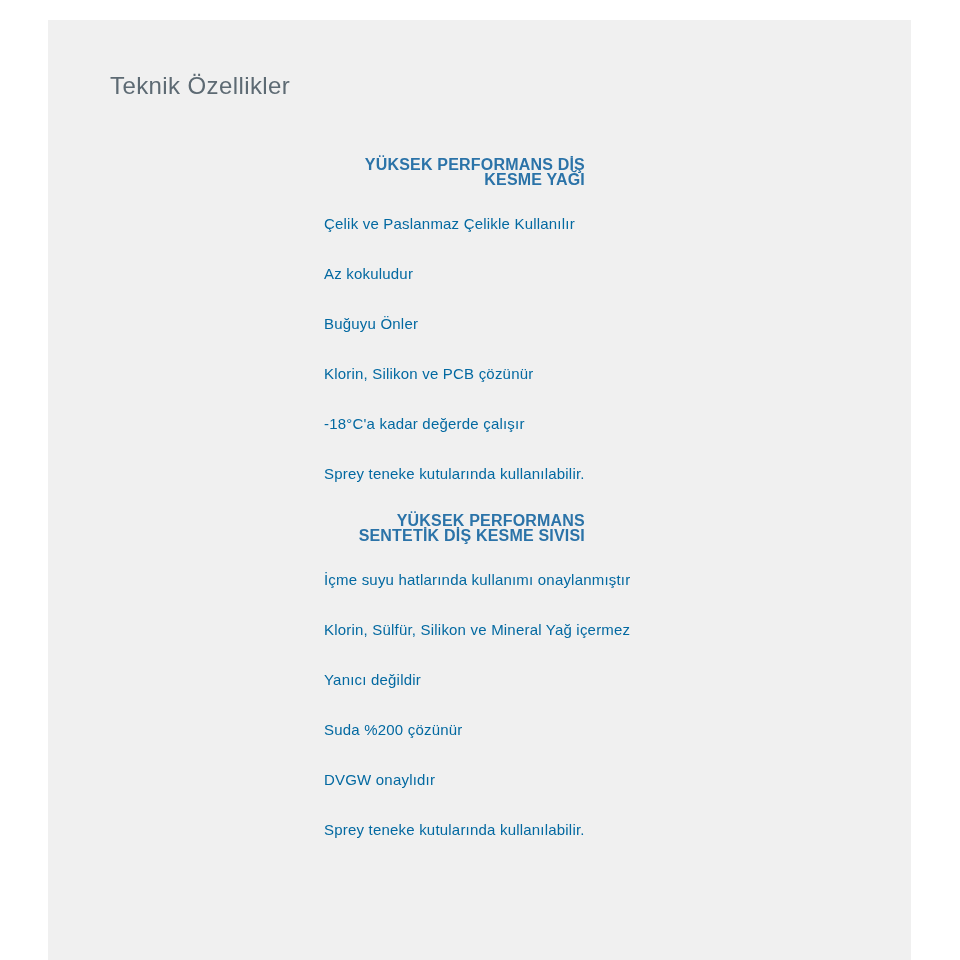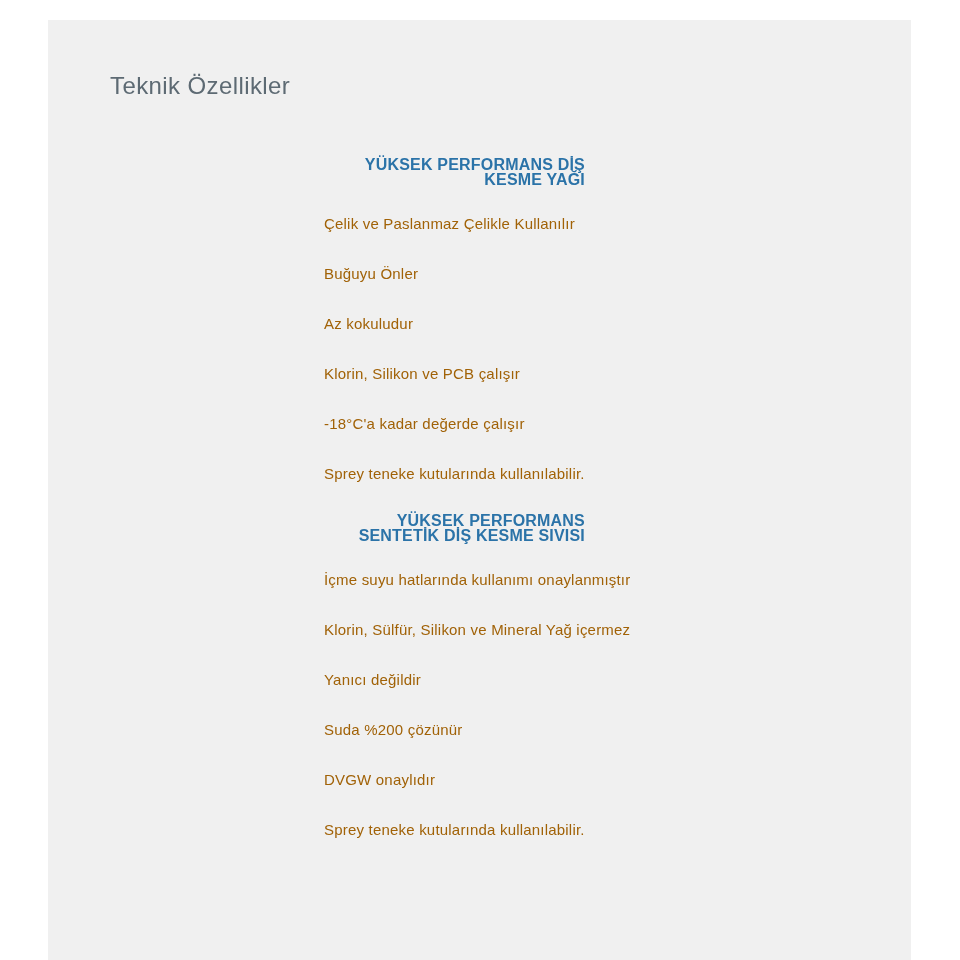--- a/index.html
+++ b/index.html
@@ -48,36 +48,36 @@
     line-height: 15px;
     letter-spacing: 0.2px;
     color: #2b73a8;
   }
   .spec-item {
     margin: 0 0 28px 0;
     font-size: 15px;
     font-weight: 400;
     line-height: 22px;
     letter-spacing: 0.2px;
-    color: #a16207;
+    color: #0369a1;
     white-space: nowrap;
   }
 </style>
 </head>
 <body>
 
 <div class="page">
   <section class="panel">
     <h2 class="section-title">Teknik Özellikler</h2>
     <div class="specs" id="specs">
         <div class="group-header">YÜKSEK PERFORMANS DİŞ KESME YAĞI</div>
         <div class="spec-item">Çelik ve Paslanmaz Çelikle Kullanılır</div>
+        <div class="spec-item">Az kokuludur</div>
         <div class="spec-item">Buğuyu Önler</div>
-        <div class="spec-item">Az kokuludur</div>
-        <div class="spec-item">Klorin, Silikon ve PCB çalışır</div>
+        <div class="spec-item">Klorin, Silikon ve PCB çözünür</div>
         <div class="spec-item">-18°C'a kadar değerde çalışır</div>
         <div class="spec-item">Sprey teneke kutularında kullanılabilir.</div>
         <div class="group-header">YÜKSEK PERFORMANS SENTETİK DİŞ KESME SIVISI</div>
         <div class="spec-item">İçme suyu hatlarında kullanımı onaylanmıştır</div>
         <div class="spec-item">Klorin, Sülfür, Silikon ve Mineral Yağ içermez</div>
         <div class="spec-item">Yanıcı değildir</div>
         <div class="spec-item">Suda %200 çözünür</div>
         <div class="spec-item">DVGW onaylıdır</div>
         <div class="spec-item">Sprey teneke kutularında kullanılabilir.</div>
       </div>

